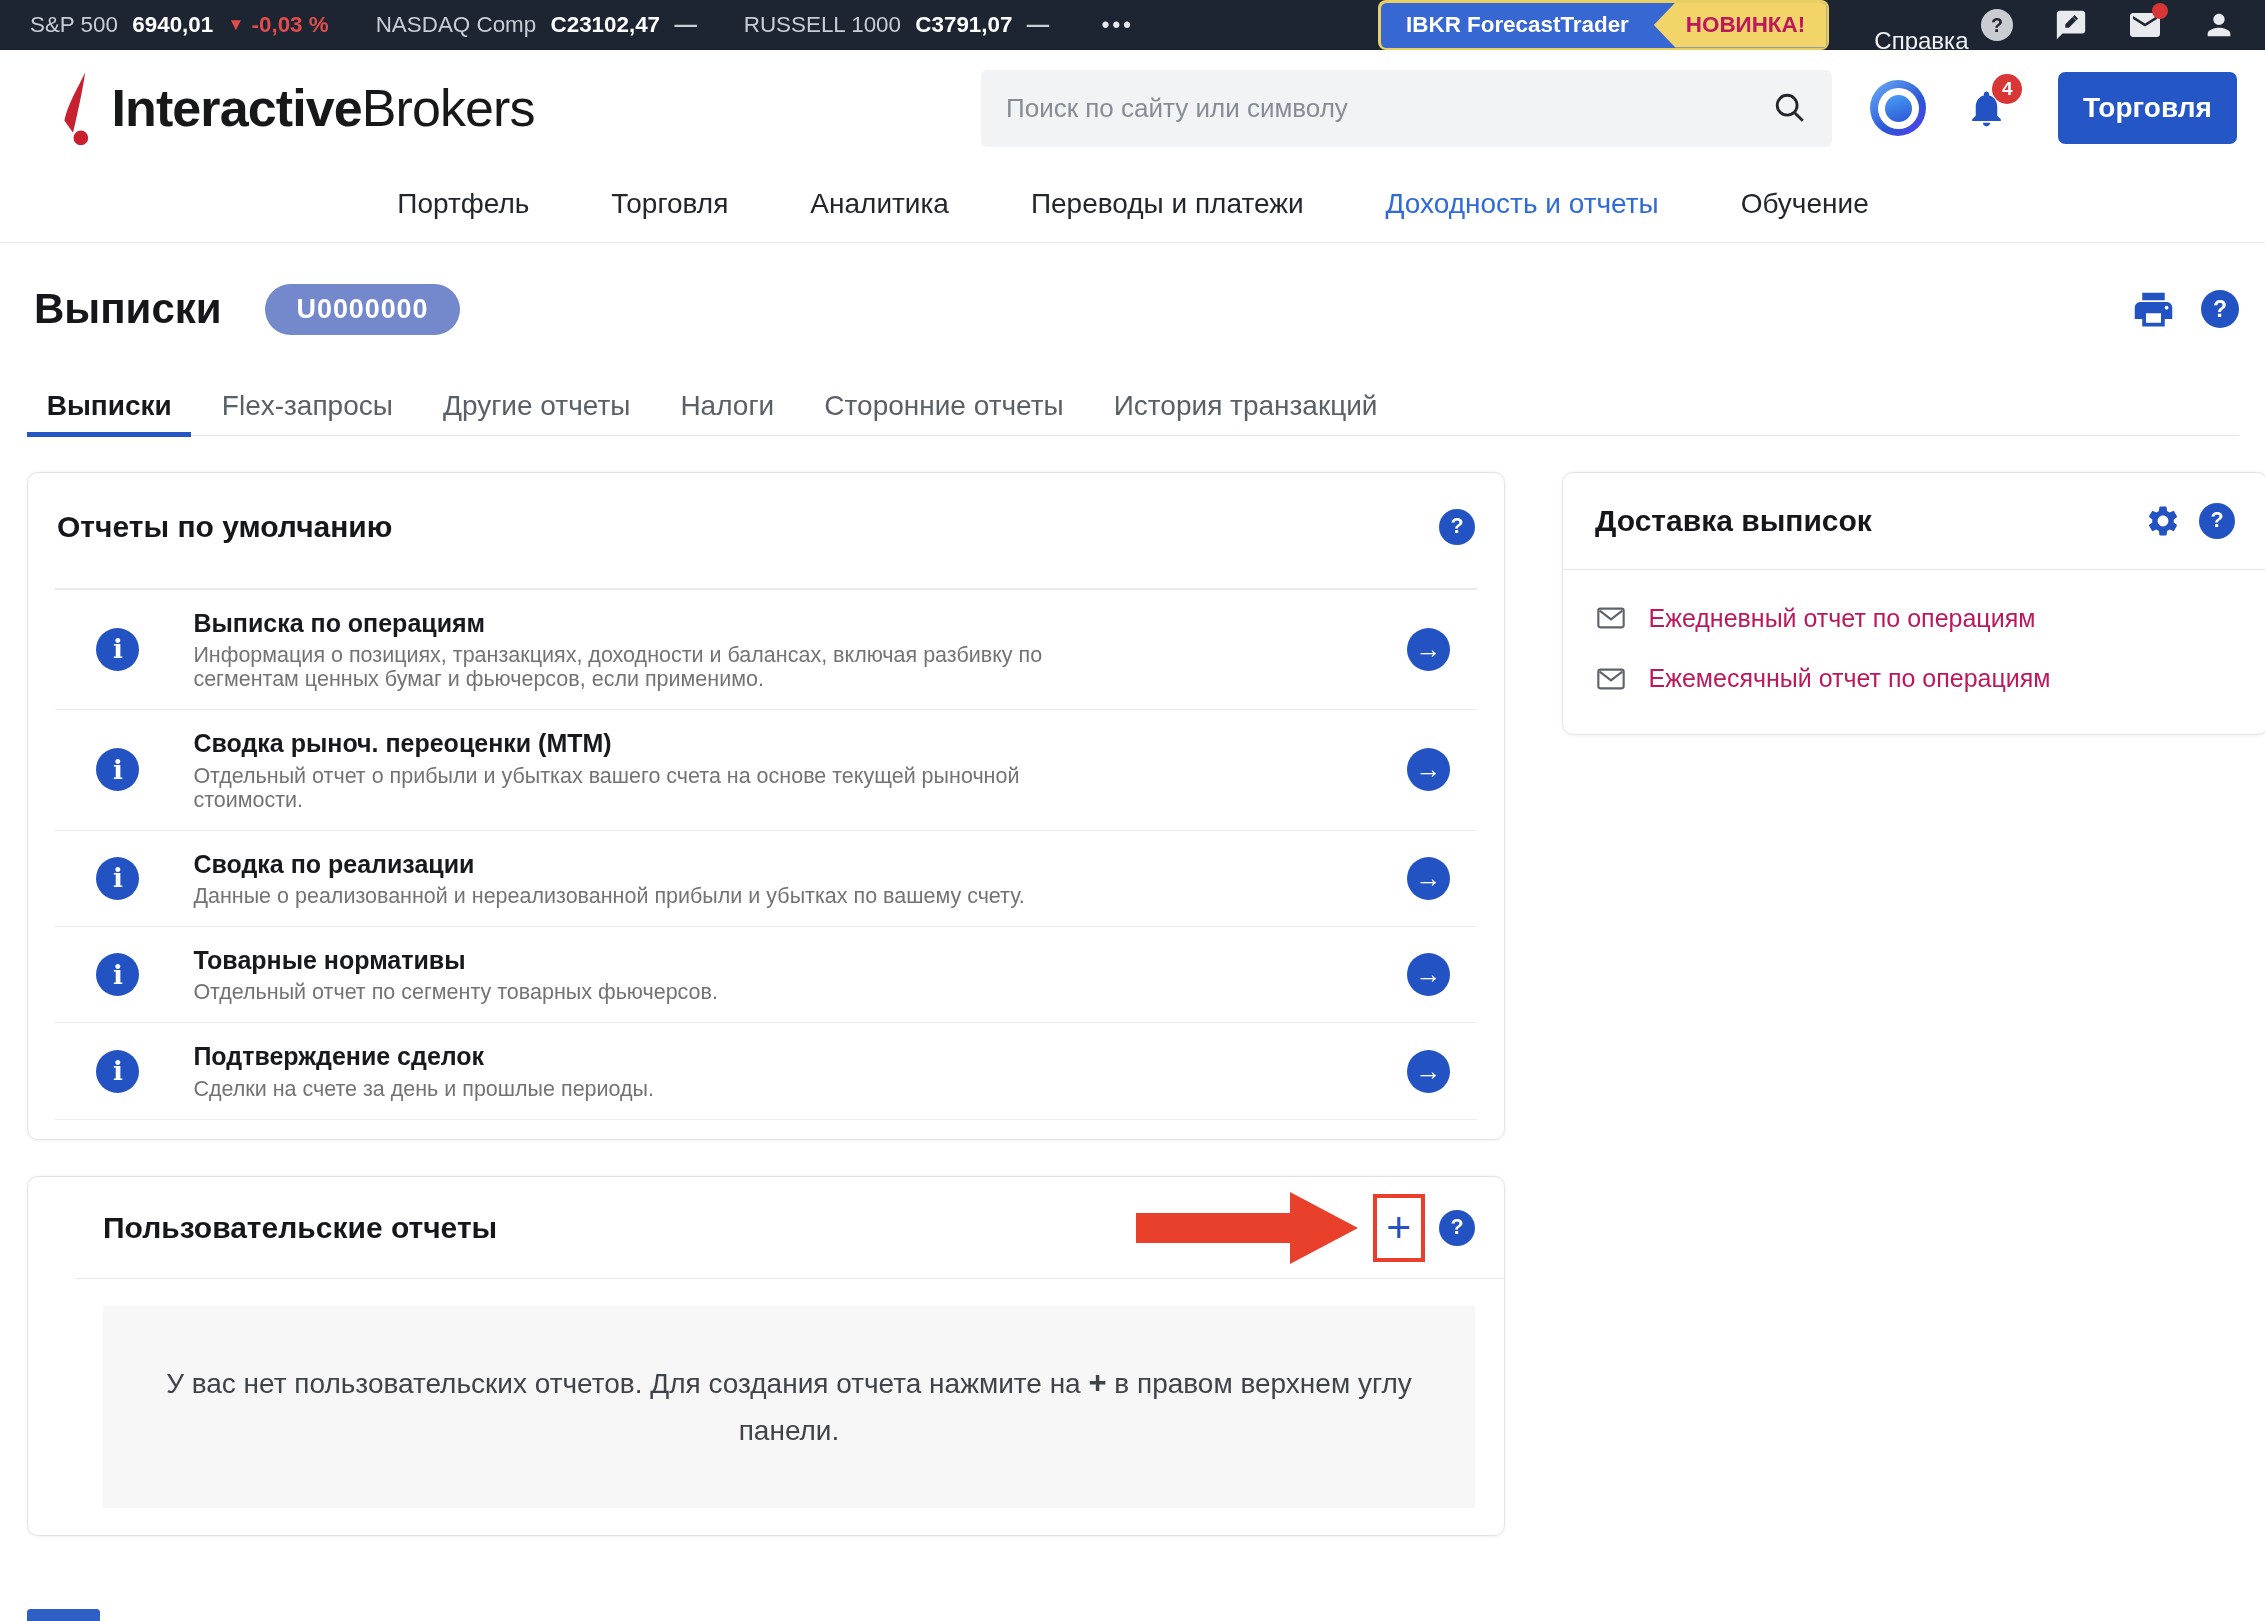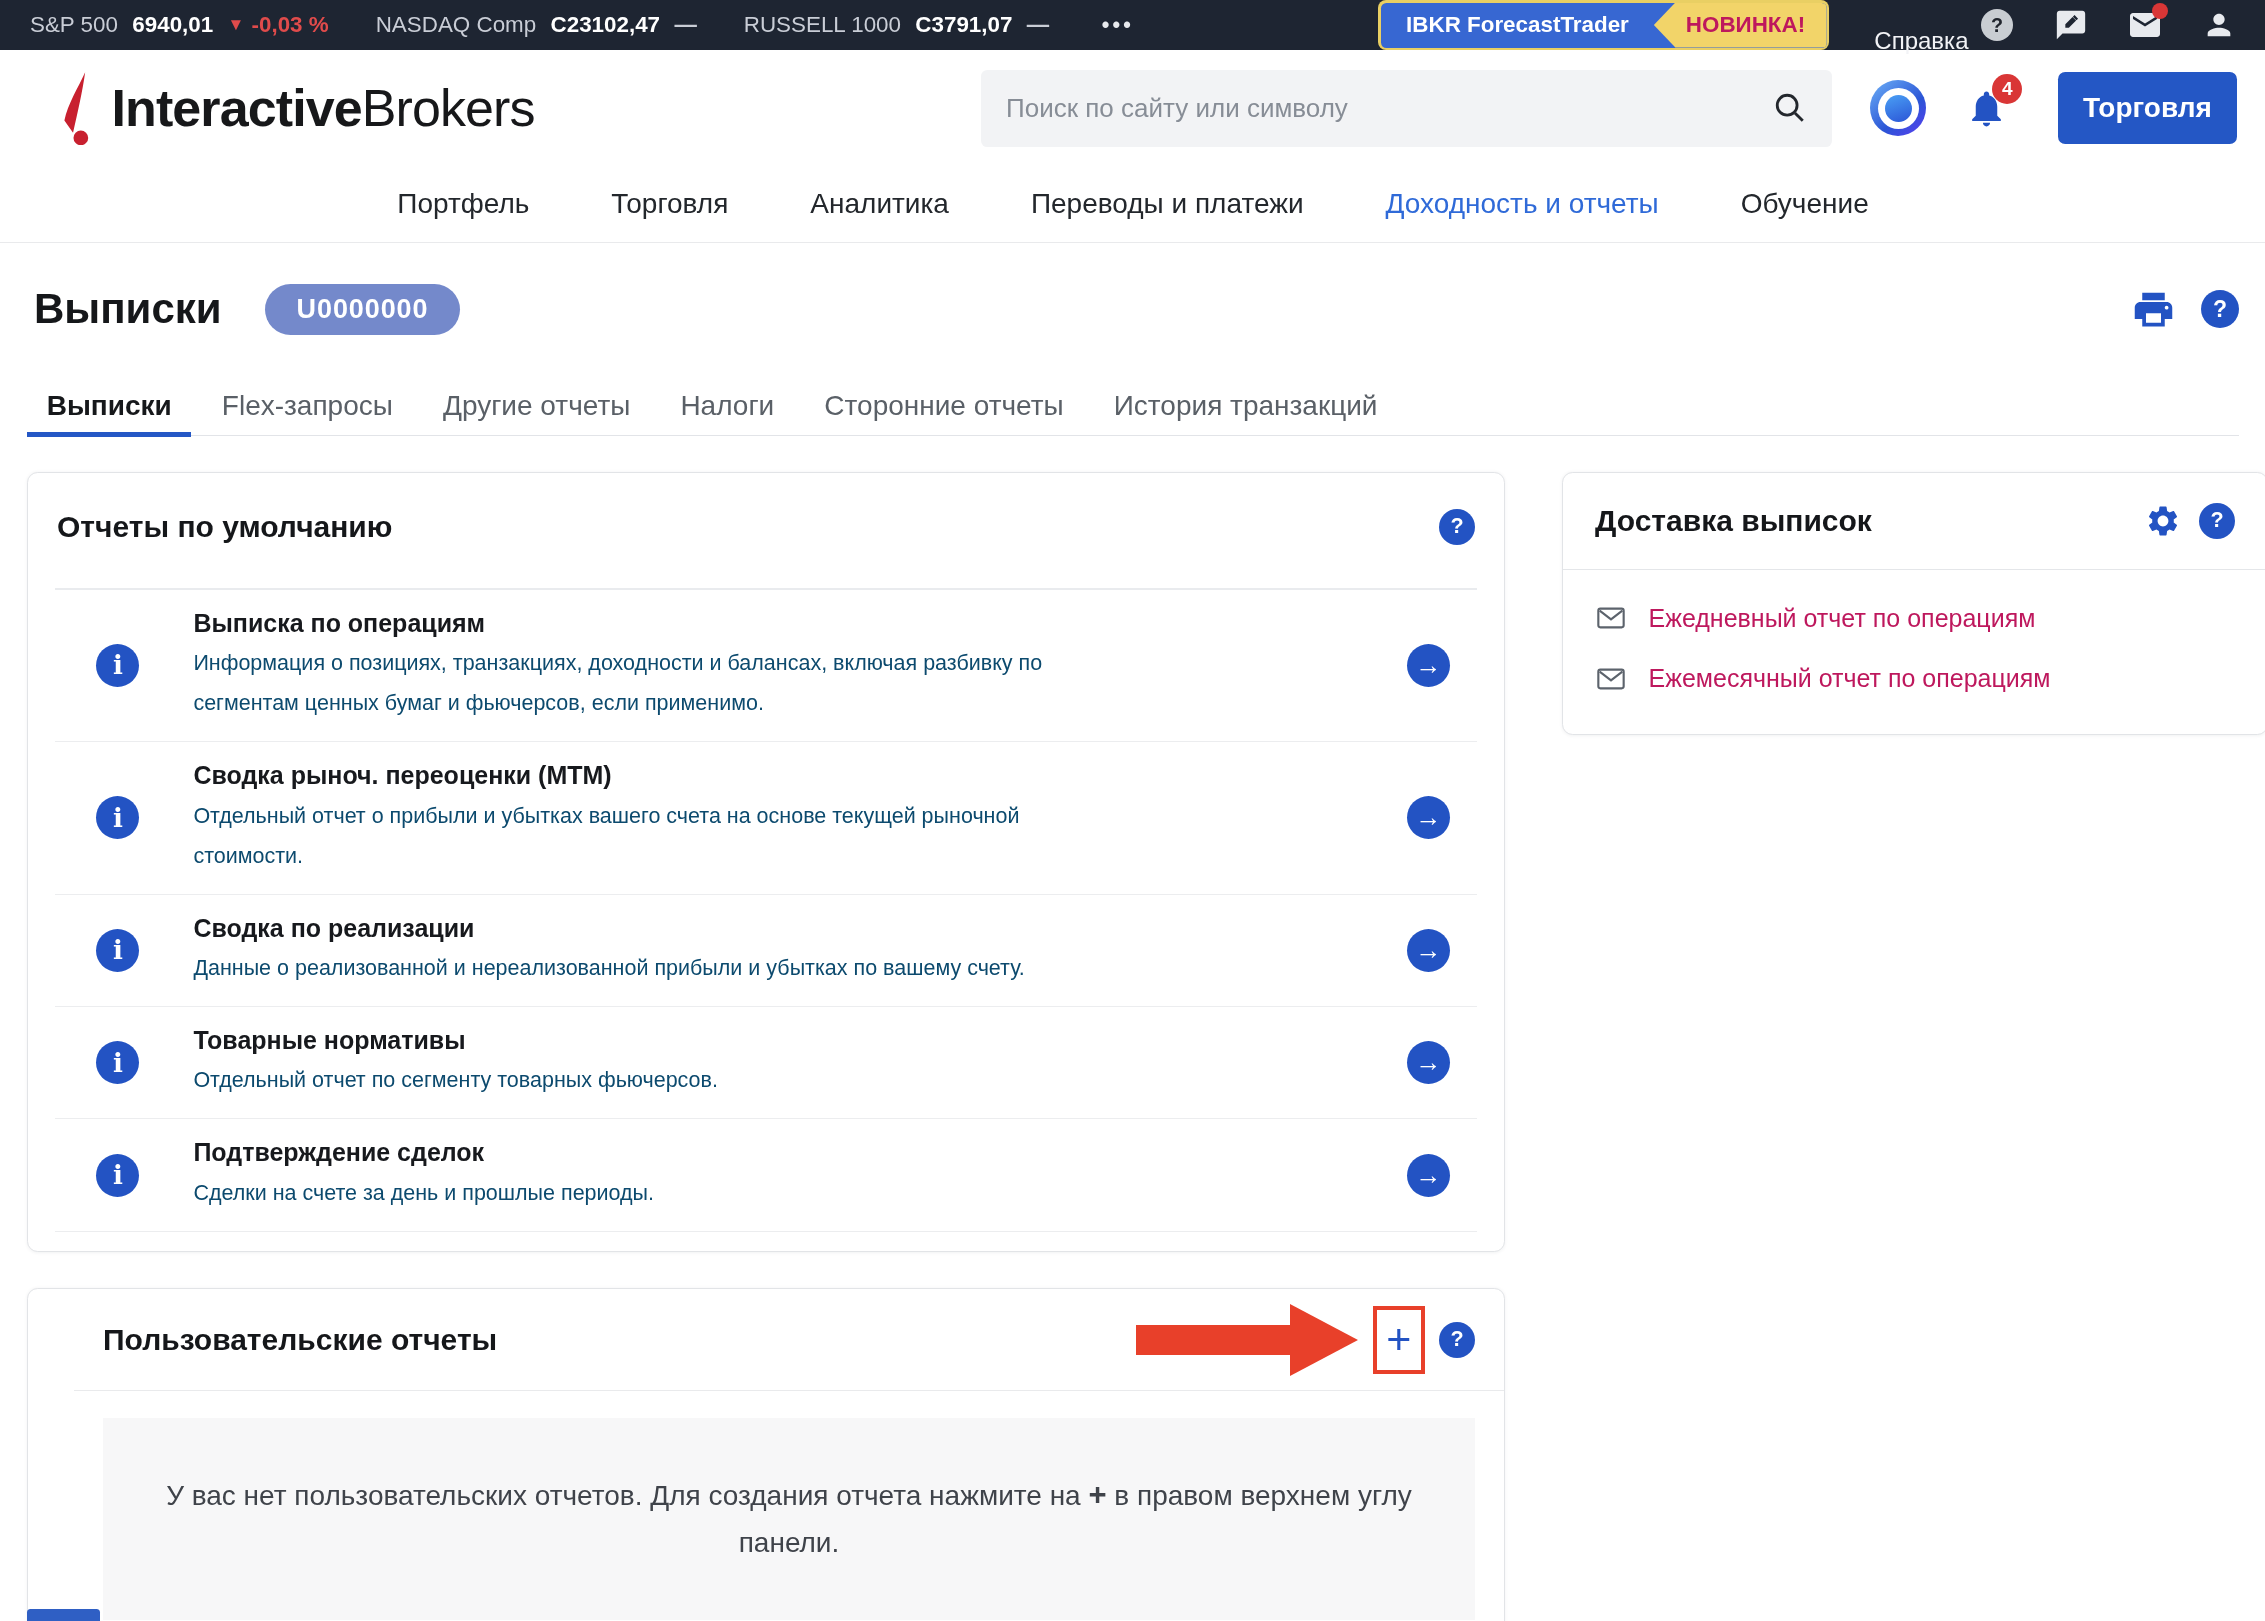--- a/index.html
+++ b/index.html
@@ -84,21 +84,21 @@
   .card-title { font-size:30px; font-weight:bold; color:#15171a; }
   .head-divider { height:1.8px; background:#e9ebee; margin:43px 27px 0 27px; }
 
   .report-list { padding:0 27px 19.7px 27px; }
   .report-row { display:flex; align-items:center; padding:18px 5.4px; border-bottom:1.8px solid #ecedef; }
   .info-circle { width:43px; height:43px; border-radius:50%; background:#2353c3; color:#fff; flex:none;
                  display:flex; align-items:center; justify-content:center; cursor:pointer;
                  font-family:"DejaVu Serif",serif; font-weight:bold; font-size:26px; margin:0 54px 0 36px; }
   .report-texts { display:flex; flex-direction:column; gap:5.4px; }
   .report-title { font-size:25px; font-weight:bold; color:#17191d; line-height:30px; }
-  .report-desc  { font-size:21.5px; color:#0c4a6e; line-height:40px; max-width:851px; }
+  .report-desc  { font-size:21.5px; color:#737373; line-height:24px; max-width:851px; }
   .arrow-circle { width:43px; height:43px; border-radius:50%; background:#2353c3; color:#fff; flex:none;
                   display:flex; align-items:center; justify-content:center; font-size:26px; font-weight:bold;
                   margin-left:auto; margin-right:21.5px; cursor:pointer; }
 
   
   .delivery-head { display:flex; align-items:center; justify-content:space-between; padding:30px 32px; }
   .delivery-actions { display:flex; align-items:center; gap:18px; }
   .delivery-divider { height:0.9px; background:#e4e6e9; }
   .delivery-list { padding:18px 32px 25px 32px; display:flex; flex-direction:column; }
   .delivery-item { display:flex; align-items:center; gap:21.5px; padding:14.3px 0; }

